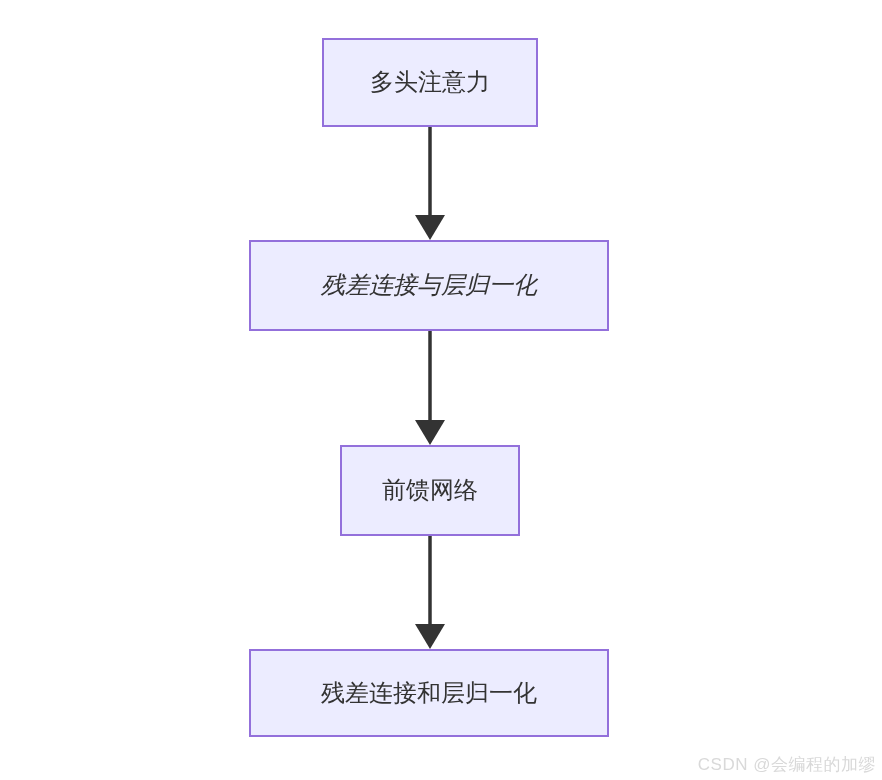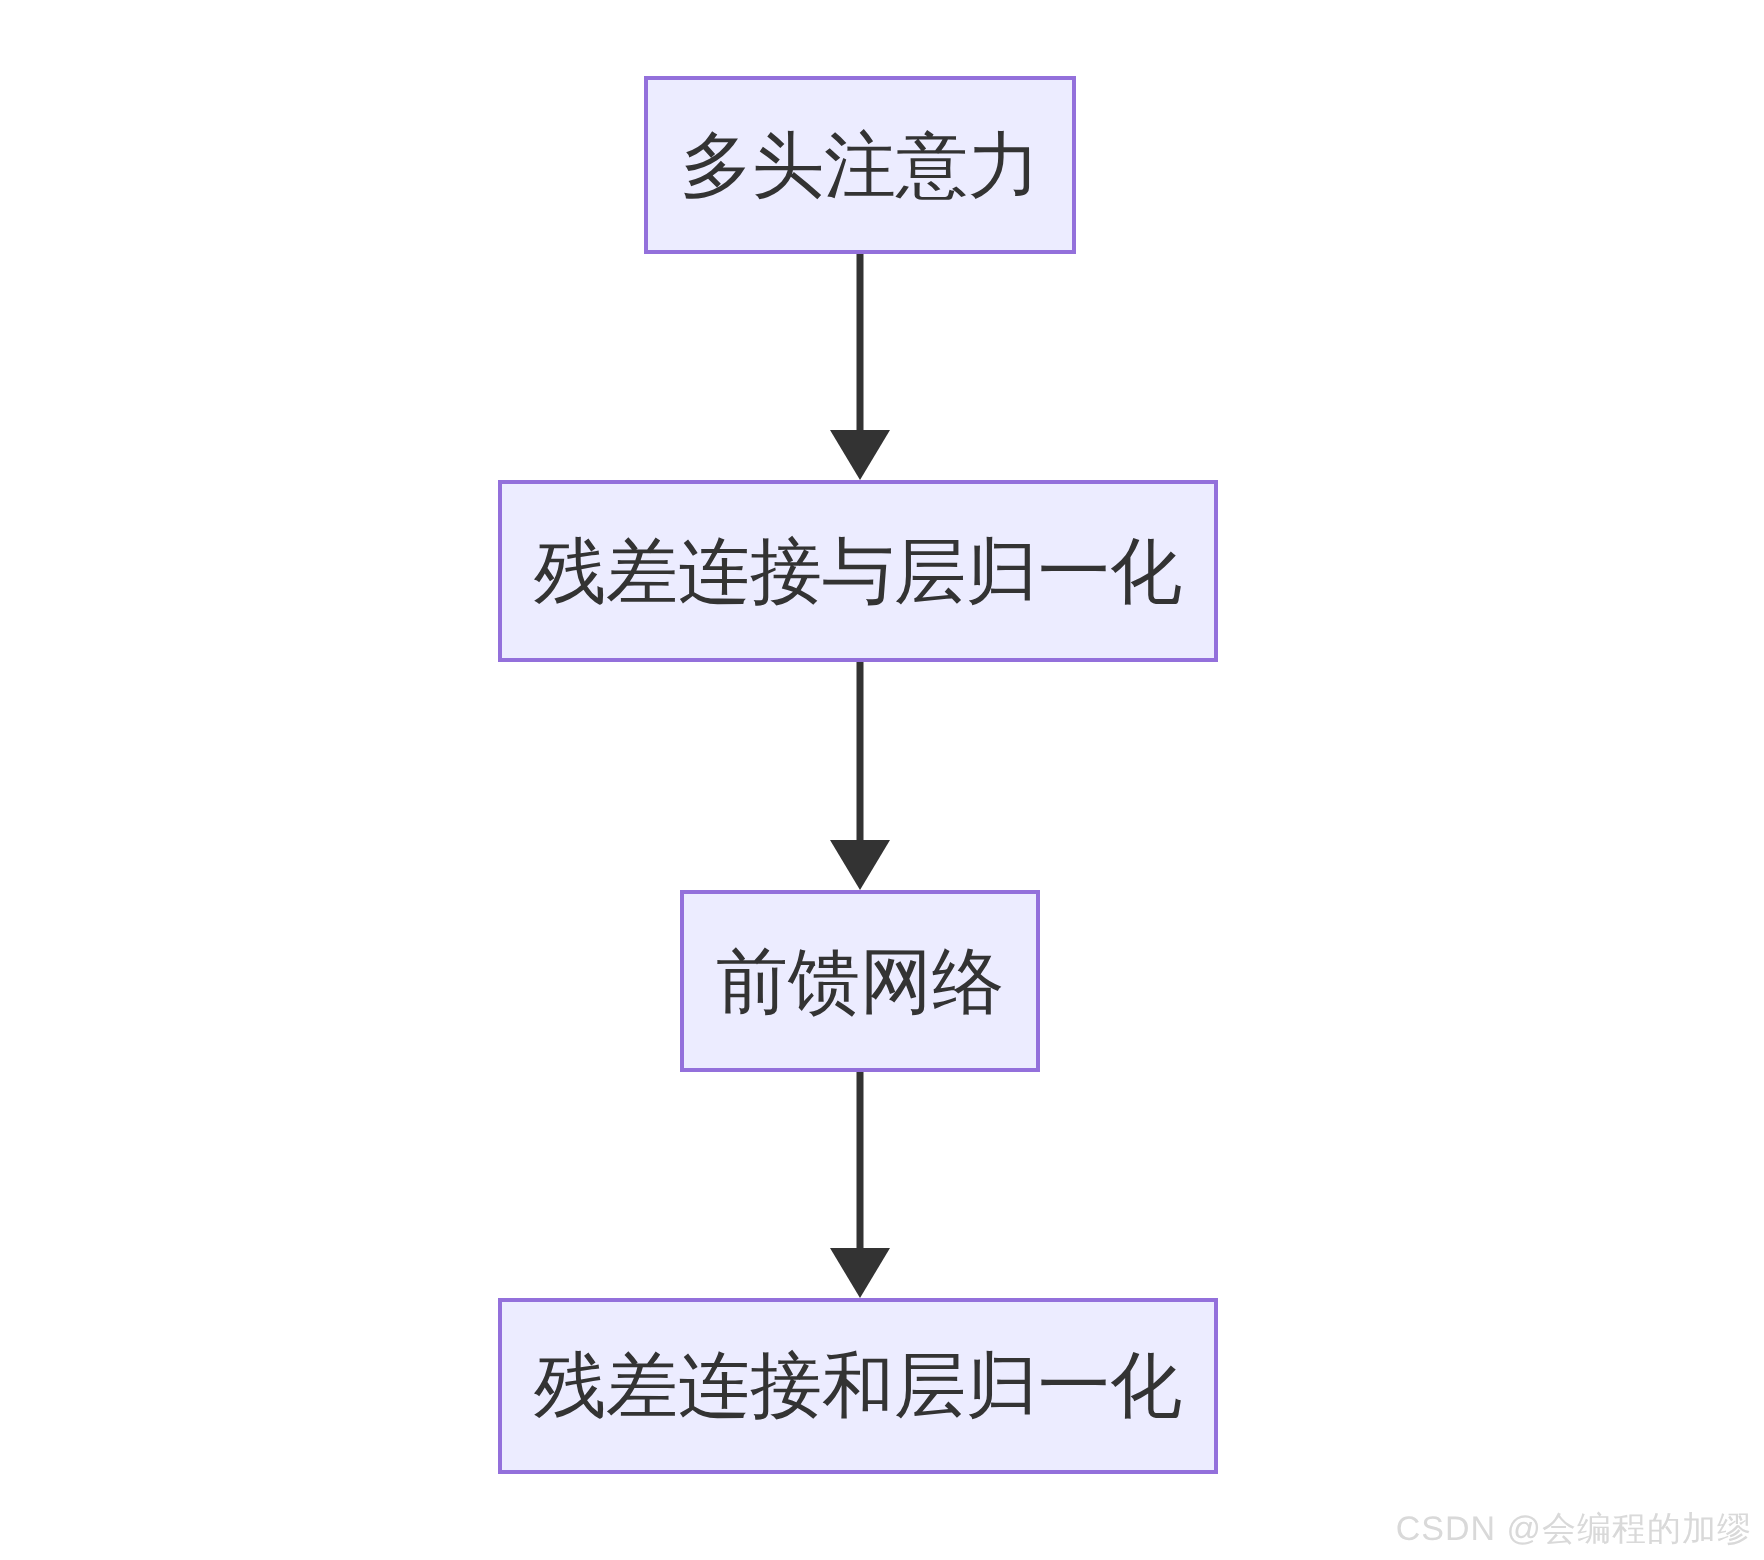--- a/index.html
+++ b/index.html
@@ -20,26 +20,26 @@
   }
   .node {
     position: absolute;
     box-sizing: border-box;
     background: #ECECFF;
     border: 2px solid #9370DB;
     display: flex;
     align-items: center;
     justify-content: center;
     color: #333333;
-    font-size: 36px;
+    font-size: 24px;
     line-height: 1.2;
     white-space: nowrap;
   }
   .node-0 { left: 322px; top: 38px;  width: 216px; height: 89px; }
-  .node-1 { left: 249px; top: 240px; width: 360px; height: 91px; }
+  .node-1 { left: 249px; top: 240px; width: 360px; height: 91px; font-style: italic; }
   .node-2 { left: 340px; top: 445px; width: 180px; height: 91px; text-align: center; }
   .node-3 { left: 249px; top: 649px; width: 360px; height: 88px; }
   .edge {
     position: absolute;
     left: 415px;
     width: 30px;
     display: block;
   }
   .edge-0 { top: 127px; height: 113px; }
   .edge-1 { top: 331px; height: 114px; }

